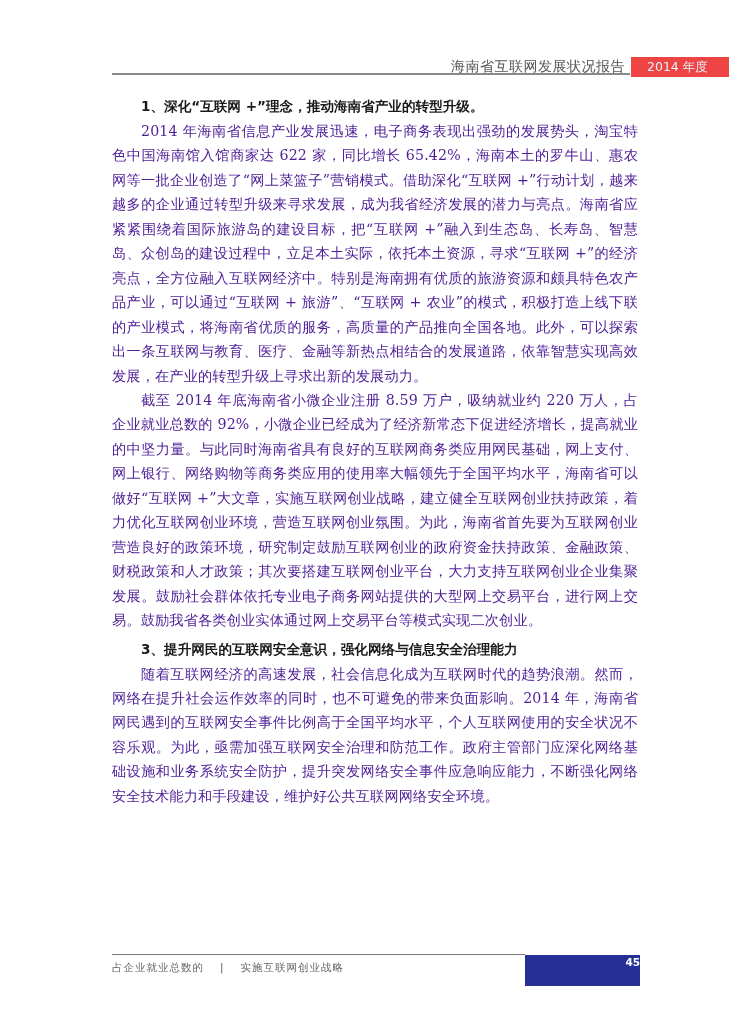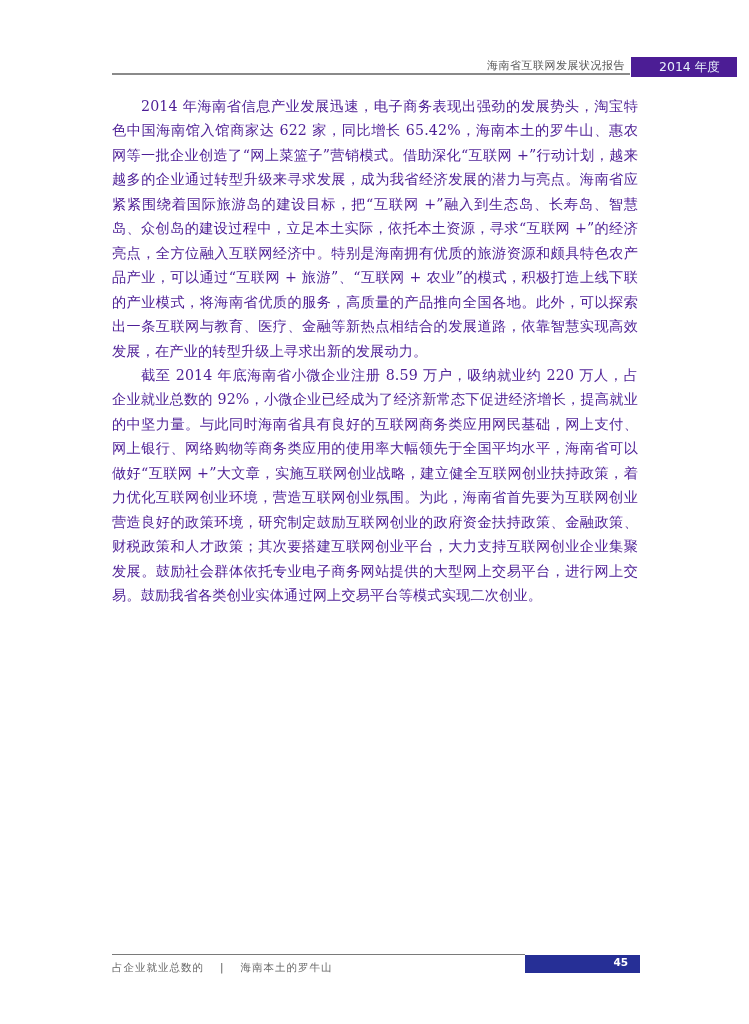--- a/index.html
+++ b/index.html
@@ -5,62 +5,65 @@
   html, body { margin: 0; padding: 0; }
   body {
     width: 749px; height: 1024px; background: #ffffff; position: relative; overflow: hidden;
     font-family: "DejaVu Serif", "Liberation Serif", serif; color: #1e1e1e;
   }
   .header-line {
     position: absolute; left: 112px; top: 73px; width: 518px; height: 0;
     border-top: 2px solid #8a8a8a;
   }
   .header-title {
-    position: absolute; right: 124px; top: 58px; font-size: 11px; color: #555;
+    position: absolute; right: 124px; top: 58px; font-size: 14px; color: #555;
     font-family: "DejaVu Sans", "Liberation Sans", sans-serif; letter-spacing: 0.5px; text-align: right;
   }
   .header-year {
-    position: absolute; left: 631px; top: 57px; width: 106px; height: 20px;
-    background: #4c1d95; color: #e8f1fb; font-size: 12.5px; line-height: 20px;
-    font-family: "DejaVu Sans", "Liberation Sans", sans-serif; padding-left: 28px; box-sizing: border-box;
+    position: absolute; left: 631px; top: 57px; width: 98px; height: 20px;
+    background: #ef4444; color: #e8f1fb; font-size: 12.5px; line-height: 20px;
+    font-family: "DejaVu Sans", "Liberation Sans", sans-serif; padding-left: 16px; box-sizing: border-box;
   }
   .content { position: absolute; left: 112px; top: 94px; width: 526px; }
   .h {
     font-family: "DejaVu Sans", "Liberation Sans", sans-serif; font-weight: bold;
     font-size: 13.6px; line-height: 25px; text-indent: 29px; margin: 0; color: #1a1a1a;
   }
   .h.spaced { margin-top: 4px; }
   .p {
     font-size: 14.2px; line-height: 24.45px; text-indent: 29px; margin: 0;
     text-align: justify; letter-spacing: 0.15px; color: #4c1d95;
   }
   .footer-line {
     position: absolute; left: 112px; top: 954px; width: 413px; border-top: 1px solid #7a7a7a;
   }
   .footer-left {
     position: absolute; left: 112px; top: 961px; font-size: 10.5px; color: #666;
     font-family: "DejaVu Sans", "Liberation Sans", sans-serif; letter-spacing: 1px;
   }
   .footer-sep { margin: 0 16px; color: #555; }
   .footer-page {
-    position: absolute; left: 525px; top: 955px; width: 115px; height: 18px;
+    position: absolute; left: 525px; top: 955px; width: 115px; height: 31px;
     background: #262f96; color: #ffffff; font-size: 10.5px; line-height: 15px;
     font-family: "DejaVu Sans", "Liberation Sans", sans-serif; text-align: right;
-    padding-right: 12px; box-sizing: border-box; font-weight: bold;
+    box-sizing: border-box; font-weight: bold;
   }
 </style>
 </head>
 <body>
 
 <div class="header-line"></div>
 <div class="header-title">海南省互联网发展状况报告</div>
 <div class="header-year">2014 年度</div>
 
 <div class="content">
+  <p class="h">1、深化“互联网 +”理念，推动海南省产业的转型升级。</p>
   <p class="p">2014 年海南省信息产业发展迅速，电子商务表现出强劲的发展势头，淘宝特色中国海南馆入馆商家达 622 家，同比增长 65.42%，海南本土的罗牛山、惠农网等一批企业创造了“网上菜篮子”营销模式。借助深化“互联网 +”行动计划，越来越多的企业通过转型升级来寻求发展，成为我省经济发展的潜力与亮点。海南省应紧紧围绕着国际旅游岛的建设目标，把“互联网 +”融入到生态岛、长寿岛、智慧岛、众创岛的建设过程中，立足本土实际，依托本土资源，寻求“互联网 +”的经济亮点，全方位融入互联网经济中。特别是海南拥有优质的旅游资源和颇具特色农产品产业，可以通过“互联网 + 旅游”、“互联网 + 农业”的模式，积极打造上线下联的产业模式，将海南省优质的服务，高质量的产品推向全国各地。此外，可以探索出一条互联网与教育、医疗、金融等新热点相结合的发展道路，依靠智慧实现高效发展，在产业的转型升级上寻求出新的发展动力。</p>
   <p class="p">截至 2014 年底海南省小微企业注册 8.59 万户，吸纳就业约 220 万人，占企业就业总数的 92%，小微企业已经成为了经济新常态下促进经济增长，提高就业的中坚力量。与此同时海南省具有良好的互联网商务类应用网民基础，网上支付、网上银行、网络购物等商务类应用的使用率大幅领先于全国平均水平，海南省可以做好“互联网 +”大文章，实施互联网创业战略，建立健全互联网创业扶持政策，着力优化互联网创业环境，营造互联网创业氛围。为此，海南省首先要为互联网创业营造良好的政策环境，研究制定鼓励互联网创业的政府资金扶持政策、金融政策、财税政策和人才政策；其次要搭建互联网创业平台，大力支持互联网创业企业集聚发展。鼓励社会群体依托专业电子商务网站提供的大型网上交易平台，进行网上交易。鼓励我省各类创业实体通过网上交易平台等模式实现二次创业。</p>
+  <p class="h spaced">3、提升网民的互联网安全意识，强化网络与信息安全治理能力</p>
+  <p class="p">随着互联网经济的高速发展，社会信息化成为互联网时代的趋势浪潮。然而，网络在提升社会运作效率的同时，也不可避免的带来负面影响。2014 年，海南省网民遇到的互联网安全事件比例高于全国平均水平，个人互联网使用的安全状况不容乐观。为此，亟需加强互联网安全治理和防范工作。政府主管部门应深化网络基础设施和业务系统安全防护，提升突发网络安全事件应急响应能力，不断强化网络安全技术能力和手段建设，维护好公共互联网网络安全环境。</p>
 </div>
 
 <div class="footer-line"></div>
 <div class="footer-left">
-  <span>占企业就业总数的</span><span class="footer-sep">|</span><span>海南本土的罗牛山</span>
+  <span>占企业就业总数的</span><span class="footer-sep">|</span><span>实施互联网创业战略</span>
 </div>
 <div class="footer-page">45</div>
 
 </body></html>

